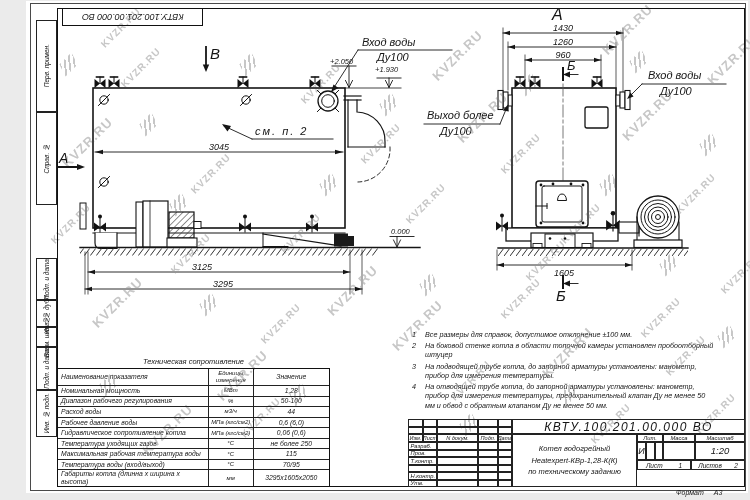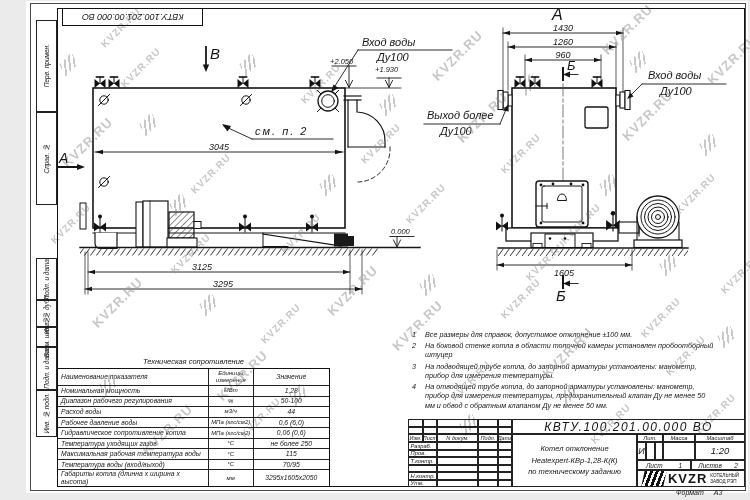--- a/index.html
+++ b/index.html
@@ -331,47 +331,39 @@
     <div style="display: flex; flex: 1 1 0%; border-top: 1px solid rgb(34, 34, 34);">
       <div style="width: 151px; box-sizing: border-box; display: flex; align-items: center; font-style: italic; line-height: 1.15; padding-left: 3px; font-size: 6.8px;">Габариты котла (длинна х ширина х высота)</div>
       <div style="width: 45px; box-sizing: border-box; display: flex; align-items: center; font-style: italic; line-height: 1.15; justify-content: center; text-align: center; border-left: 1px solid rgb(34, 34, 34); font-size: 6px;">мм</div>
       <div style="width: 77px; box-sizing: border-box; display: flex; align-items: center; font-style: italic; line-height: 1.15; justify-content: center; text-align: center; border-left: 1px solid rgb(34, 34, 34); font-size: 6.8px;">3295х1605х2050</div>
     </div>
   </div>
 
 <div class="layer" id="tb-layer">
   <div class="cell" style="left:512px;top:419px;width:233px;height:15px;border-width:1.4px;font-size:12px;letter-spacing:1.5px">КВТУ.100.201.00.000 ВО</div>
   <div class="cell" style="left:512px;top:434px;width:125px;height:53px;flex-direction:column;font-size:7.5px;line-height:1.55;justify-content:center">
-    <span>Котел отклонение</span>
+    <span>Котел водогрейный</span>
     <span>Heatexpert-КВр-1,28-К(К)</span>
     <span>по техническому заданию</span>
   </div>
   <div class="cell" style="left:637px;top:434px;width:26px;height:7.5px;font-size:5.8px">Лит.</div>
   <div class="cell" style="left:663px;top:434px;width:32px;height:7.5px;font-size:5.8px">Масса</div>
   <div class="cell" style="left:695px;top:434px;width:50px;height:7.5px;font-size:5.8px">Масштаб</div>
   <div class="cell" style="left:637px;top:441.5px;width:9px;height:18.5px;font-size:9px">И</div>
   <div class="cell" style="left:646px;top:441.5px;width:9px;height:18.5px"></div>
   <div class="cell" style="left:655px;top:441.5px;width:8px;height:18.5px"></div>
   <div class="cell" style="left:663px;top:441.5px;width:32px;height:18.5px"></div>
   <div class="cell" style="left:695px;top:441.5px;width:50px;height:18.5px;font-size:9.5px">1:20</div>
   <div class="cell" style="left:637px;top:460px;width:54px;height:10px;font-size:6.5px;justify-content:space-around">
     <span>Лист</span>
     <span>1</span>
   </div>
   <div class="cell" style="left:691px;top:460px;width:54px;height:10px;font-size:6.5px;justify-content:space-around">
     <span>Листов</span>
     <span>2</span>
-  </div>
-  <div class="cell" style="left:637px;top:470px;width:108px;height:17px;font-style:normal">
-    <span class="logo-mark"></span>
-    <span style="font-weight:bold;font-size:13px;letter-spacing:1px">KVZR</span>
-    <span style="display:flex;flex-direction:column;font-size:4.6px;margin-left:3px;text-align:left;line-height:1.3">
-      <span>КОТЕЛЬНЫЙ</span>
-      <span>ЗАВОД РЭП</span>
-    </span>
   </div>
   <div class="abs" style="left:676px;top:489px;display:flex;gap:10px;font-size:7px;font-style:italic">
     <span>Формат</span>
     <span>А3</span>
   </div>
 <div style="position: absolute; left: 408px; top: 419px; width: 15px; height: 7.5px; border: 1px solid rgb(34, 34, 34); box-sizing: border-box;"></div>
     <div style="position: absolute; left: 423px; top: 419px; width: 14px; height: 7.5px; border: 1px solid rgb(34, 34, 34); box-sizing: border-box;"></div>
     <div style="position: absolute; left: 437px; top: 419px; width: 41px; height: 7.5px; border: 1px solid rgb(34, 34, 34); box-sizing: border-box;"></div>
     <div style="position: absolute; left: 478px; top: 419px; width: 20px; height: 7.5px; border: 1px solid rgb(34, 34, 34); box-sizing: border-box;"></div>
     <div style="position: absolute; left: 498px; top: 419px; width: 14px; height: 7.5px; border: 1px solid rgb(34, 34, 34); box-sizing: border-box;"></div>

